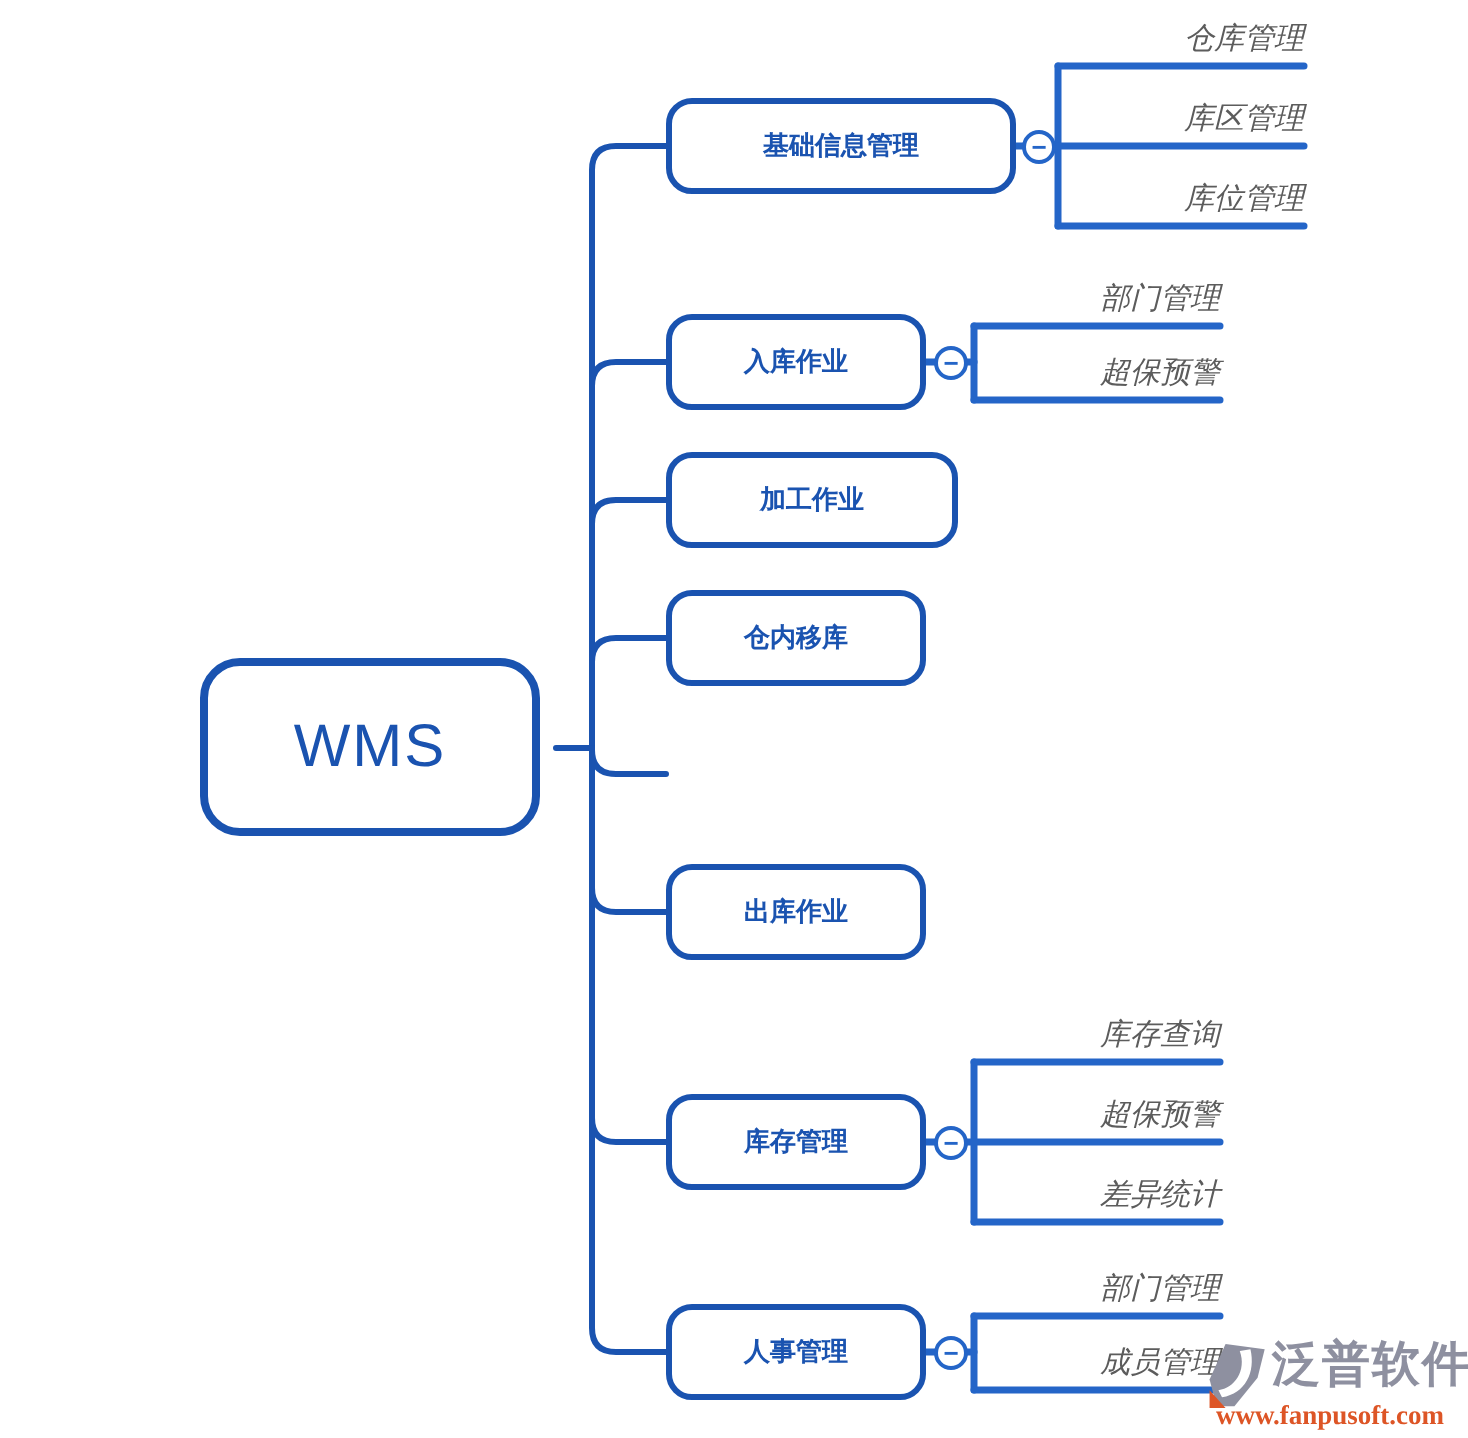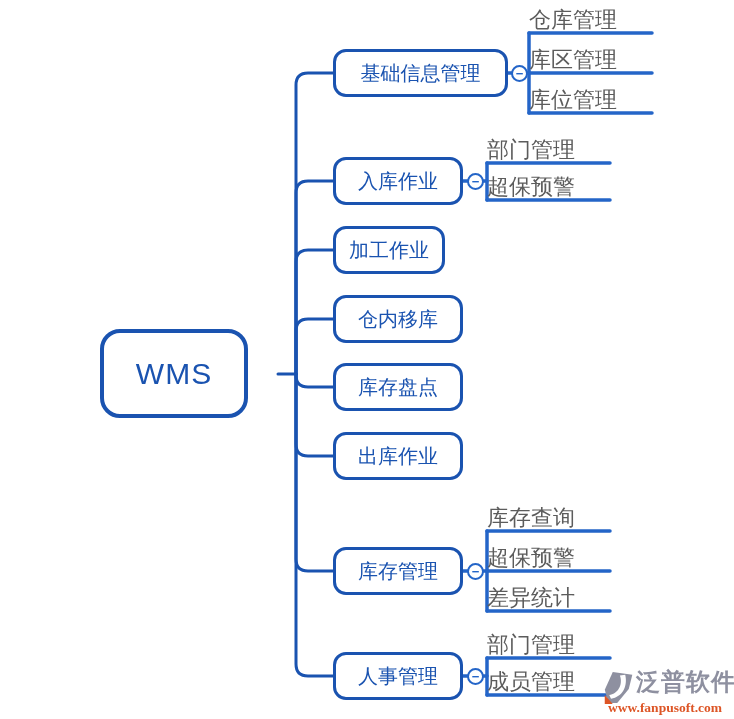--- a/index.html
+++ b/index.html
@@ -10,24 +10,24 @@
     --watermark-orange:#dd5526;
   }
   *{box-sizing:border-box;margin:0;padding:0;}
   body{background:#ffffff;font-family:"Liberation Sans","DejaVu Sans",sans-serif;}
   .canvas{position:relative;width:734px;height:719px;background:#ffffff;overflow:hidden;}
   .canvas > svg{position:absolute;left:0;top:0;z-index:1;}
   .trunk path{fill:none;stroke:var(--primary-blue);stroke-width:3;stroke-linecap:round;}
   .bracket path{fill:none;stroke:var(--line-blue);stroke-width:3.5;stroke-linecap:round;}
   .node{position:absolute;z-index:2;display:flex;align-items:center;justify-content:center;
         background:#ffffff;border:3px solid var(--primary-blue);border-radius:13px;
-        color:var(--primary-blue);font-size:20px;font-weight:400;cursor:pointer;}
+        color:var(--primary-blue);font-size:13px;font-weight:700;cursor:pointer;}
   .node.root{border-width:4px;border-radius:20px;font-size:30px;font-weight:500;letter-spacing:1px;}
-  .leaf{position:absolute;z-index:2;width:123px;height:24px;line-height:24px;text-align:left;
-        color:var(--leaf-text);font-size:22px;cursor:pointer;white-space:nowrap;}
+  .leaf{position:absolute;z-index:2;width:123px;height:24px;line-height:24px;text-align:right;
+        color:var(--leaf-text);font-size:15px;cursor:pointer;white-space:nowrap;font-style:italic;}
   .collapse{position:absolute;z-index:3;width:17px;height:17px;border-radius:50%;
         background:#ffffff;border:2.5px solid var(--line-blue);display:flex;align-items:center;
         justify-content:center;cursor:pointer;}
   .collapse span{color:var(--line-blue);font-size:13px;font-weight:700;line-height:1;margin-top:-1px;}
   .watermark{position:absolute;z-index:4;left:600px;top:658px;width:134px;height:60px;}
   .watermark .logo{position:absolute;left:3px;top:12px;}
   .watermark .brand{position:absolute;left:36px;top:8px;font-size:24px;font-weight:700;
         color:var(--watermark-gray);letter-spacing:1px;white-space:nowrap;}
   .watermark .url{position:absolute;left:8px;top:42px;font-size:13.5px;font-weight:700;
         font-family:Liberation Serif, serif;color:var(--watermark-orange);white-space:nowrap;}
@@ -68,38 +68,35 @@
       <path d="M487 571 H610"></path>
       <path d="M487 611 H610"></path>
 
       <path d="M463 676 H487"></path>
       <path d="M487 658 V695"></path>
       <path d="M487 658 H610"></path>
       <path d="M487 695 H610"></path>
     </g>
   </svg>
 
-  <div class="node root" style="left:100px;top:329px;width:148px;height:89px">
+  <div class="node root" style="left:100px;top:329px;width:170px;height:89px">
     <span>WMS</span>
   </div>
 
   <div class="node" style="left:333px;top:49px;width:175px;height:48px">
     <span>基础信息管理</span>
   </div>
   <div class="node" style="left:333px;top:157px;width:130px;height:48px">
     <span>入库作业</span>
   </div>
-  <div class="node" style="left:333px;top:226px;width:112px;height:48px">
+  <div class="node" style="left:333px;top:226px;width:146px;height:48px">
     <span>加工作业</span>
   </div>
   <div class="node" style="left:333px;top:295px;width:130px;height:48px">
     <span>仓内移库</span>
-  </div>
-  <div class="node" style="left:333px;top:363px;width:130px;height:48px">
-    <span>库存盘点</span>
   </div>
   <div class="node" style="left:333px;top:432px;width:130px;height:48px">
     <span>出库作业</span>
   </div>
   <div class="node" style="left:333px;top:547px;width:130px;height:48px">
     <span>库存管理</span>
   </div>
   <div class="node" style="left:333px;top:652px;width:130px;height:48px">
     <span>人事管理</span>
   </div>

